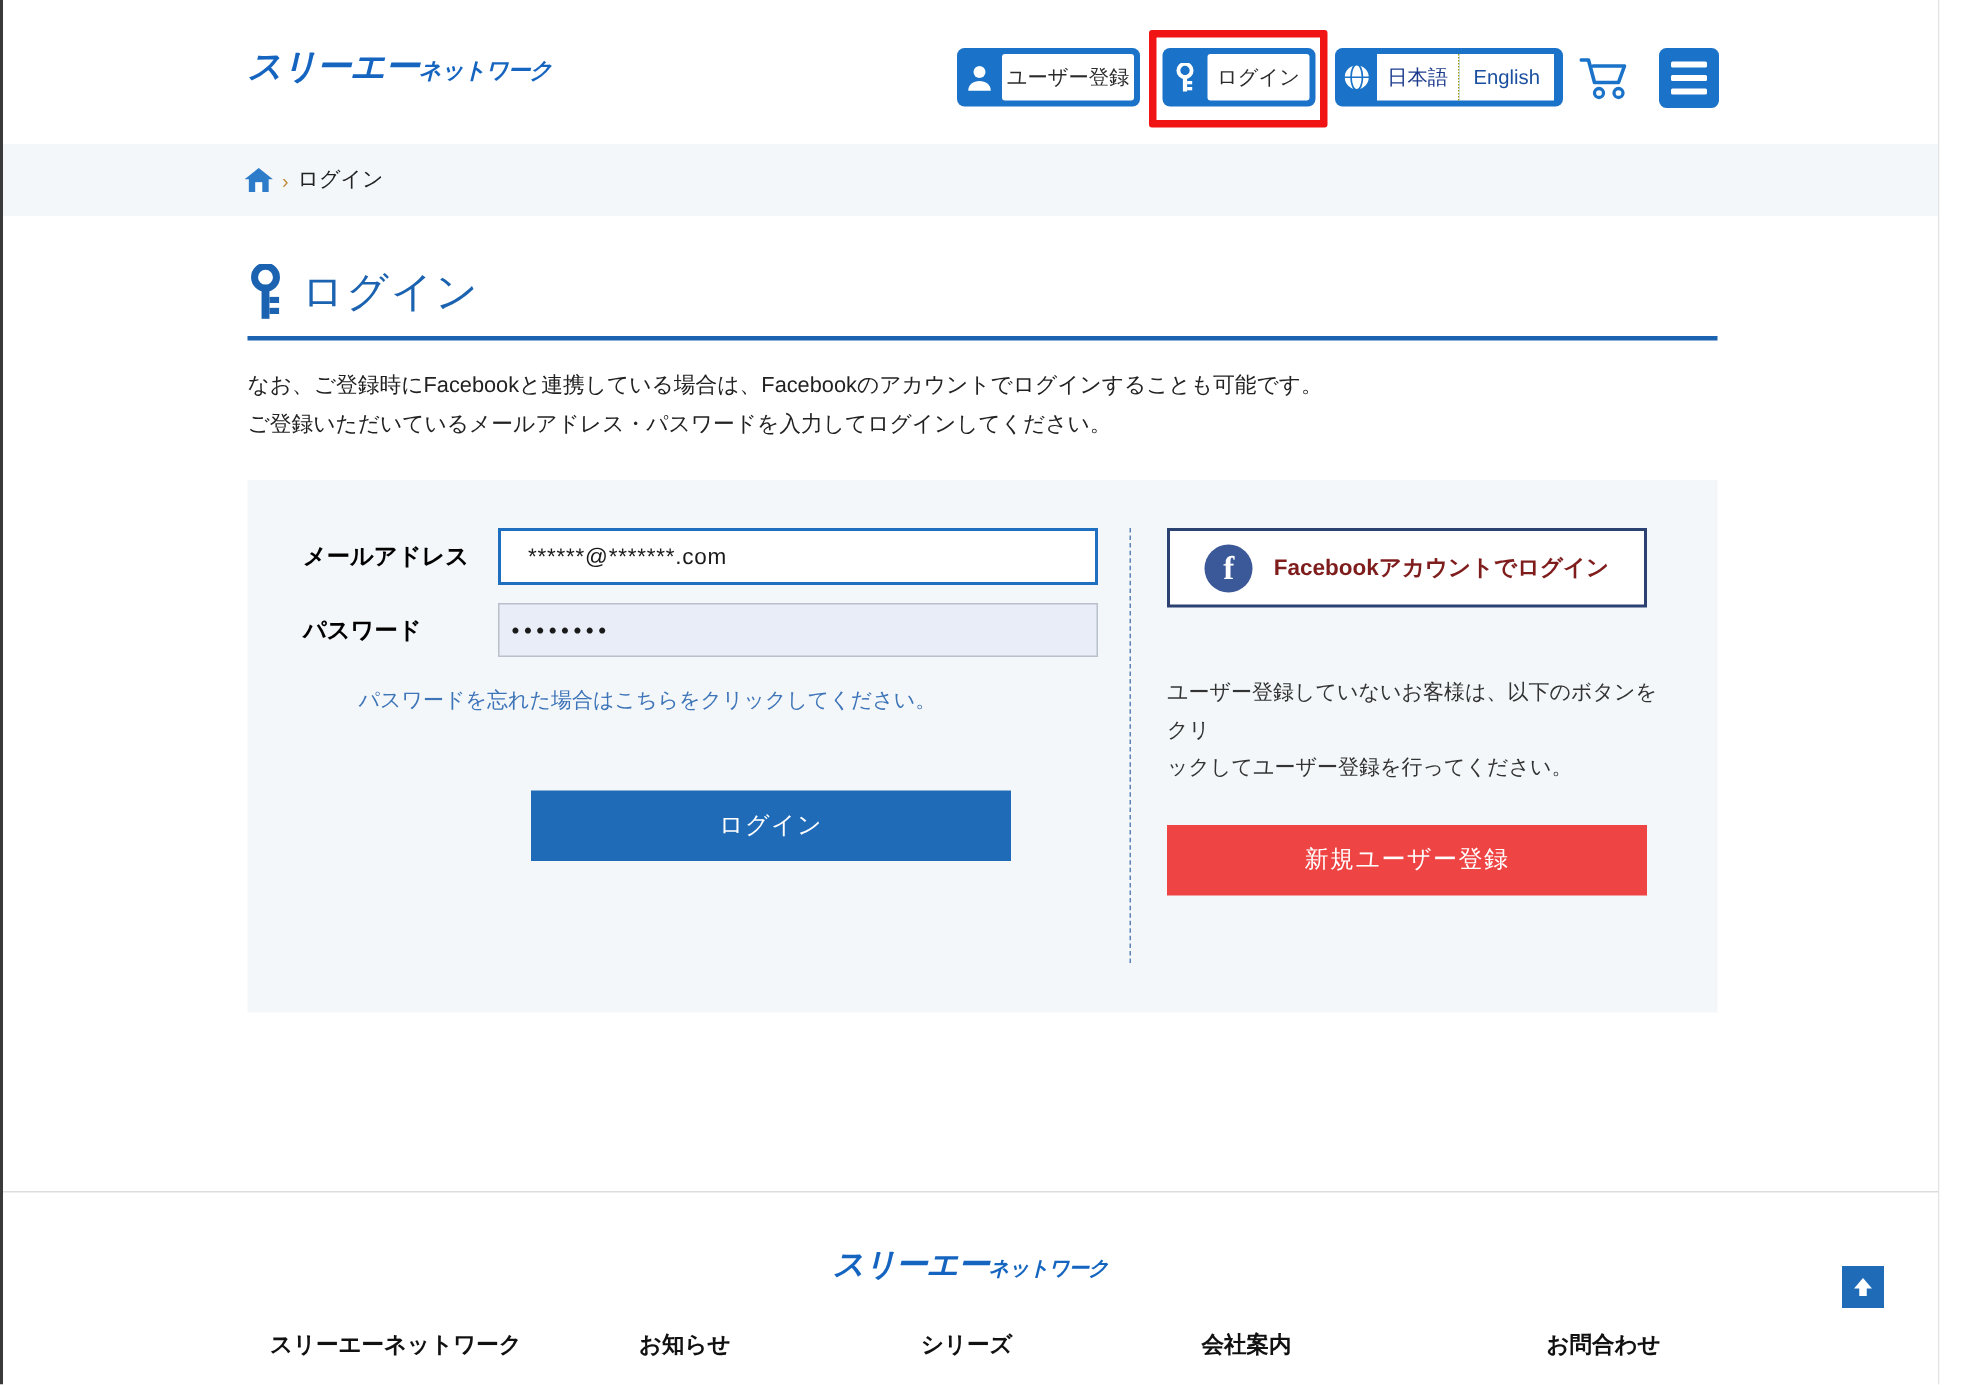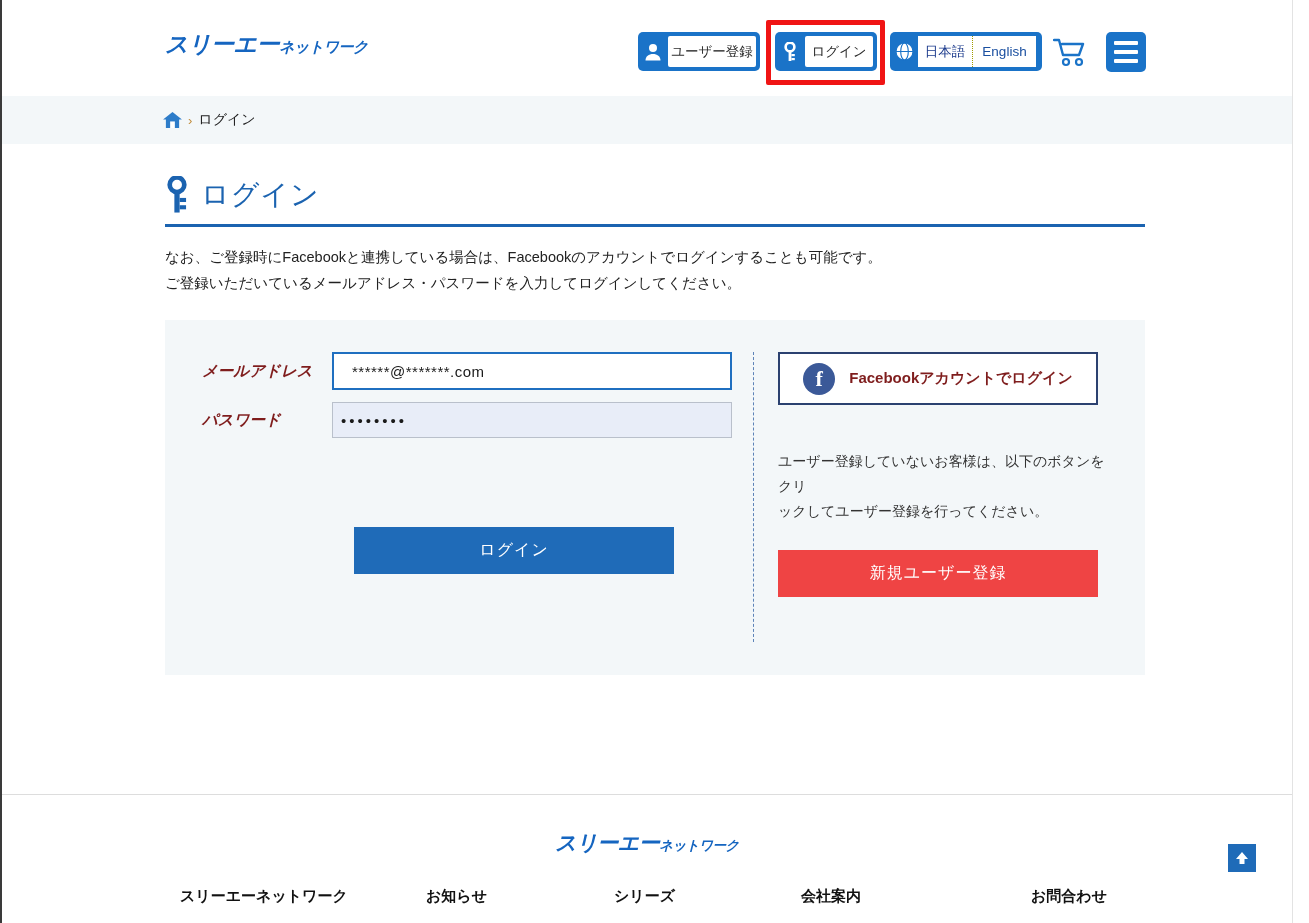--- a/index.html
+++ b/index.html
@@ -131,21 +131,21 @@
     background: #f3f7f9;
   }
   .divider {
     position: absolute; left: 588px; top: 32px; width: 0; height: 290px;
     border-left: 1px dashed #5d83b8;
   }
 
   .form-left { position: absolute; left: 37px; top: 32px; width: 530px; }
   .frow { display: flex; align-items: center; margin-bottom: 12px; }
   .flabel {
-    width: 130px; font-size: 15.5px; color: #7f1d1d; font-weight: 700; font-style: italic;
+    width: 130px; font-size: 15.5px; color: #000000; font-weight: 700;
   }
   .ftext {
     width: 400px; height: 38px; border: 2px solid #1f6fc0; background: #ffffff;
     font-size: 15px; color: #1a1a1a; padding: 0 18px; outline: none;
     font-family: "Liberation Sans", sans-serif; letter-spacing: 0.5px;
   }
   .fpass {
     width: 400px; height: 36px; border: 1px solid #b9c0cb; background: #e8edf8;
     font-size: 15px; color: #1a1a1a; padding: 0 8px; outline: none;
     font-family: "Liberation Sans", sans-serif; letter-spacing: 3px;
@@ -303,20 +303,21 @@
 
       <div class="form-left">
         <div class="frow">
           <span class="flabel">メールアドレス</span>
           <input class="ftext" type="text" value="******@*******.com" style="">
         </div>
         <div class="frow">
           <span class="flabel">パスワード</span>
           <input class="fpass" type="text" value="••••••••" style="">
         </div>
+        <a class="forgot">パスワードを忘れた場合はこちらをクリックしてください。</a>
         <button class="btn-login-main">ログイン</button>
       </div>
 
       <div class="form-right">
         <div class="fb-btn">
           <span class="fb-circle">f</span>
           <span class="fb-label">Facebookアカウントでログイン</span>
         </div>
         <div class="right-note">
           <div>ユーザー登録していないお客様は、以下のボタンをクリ</div>

